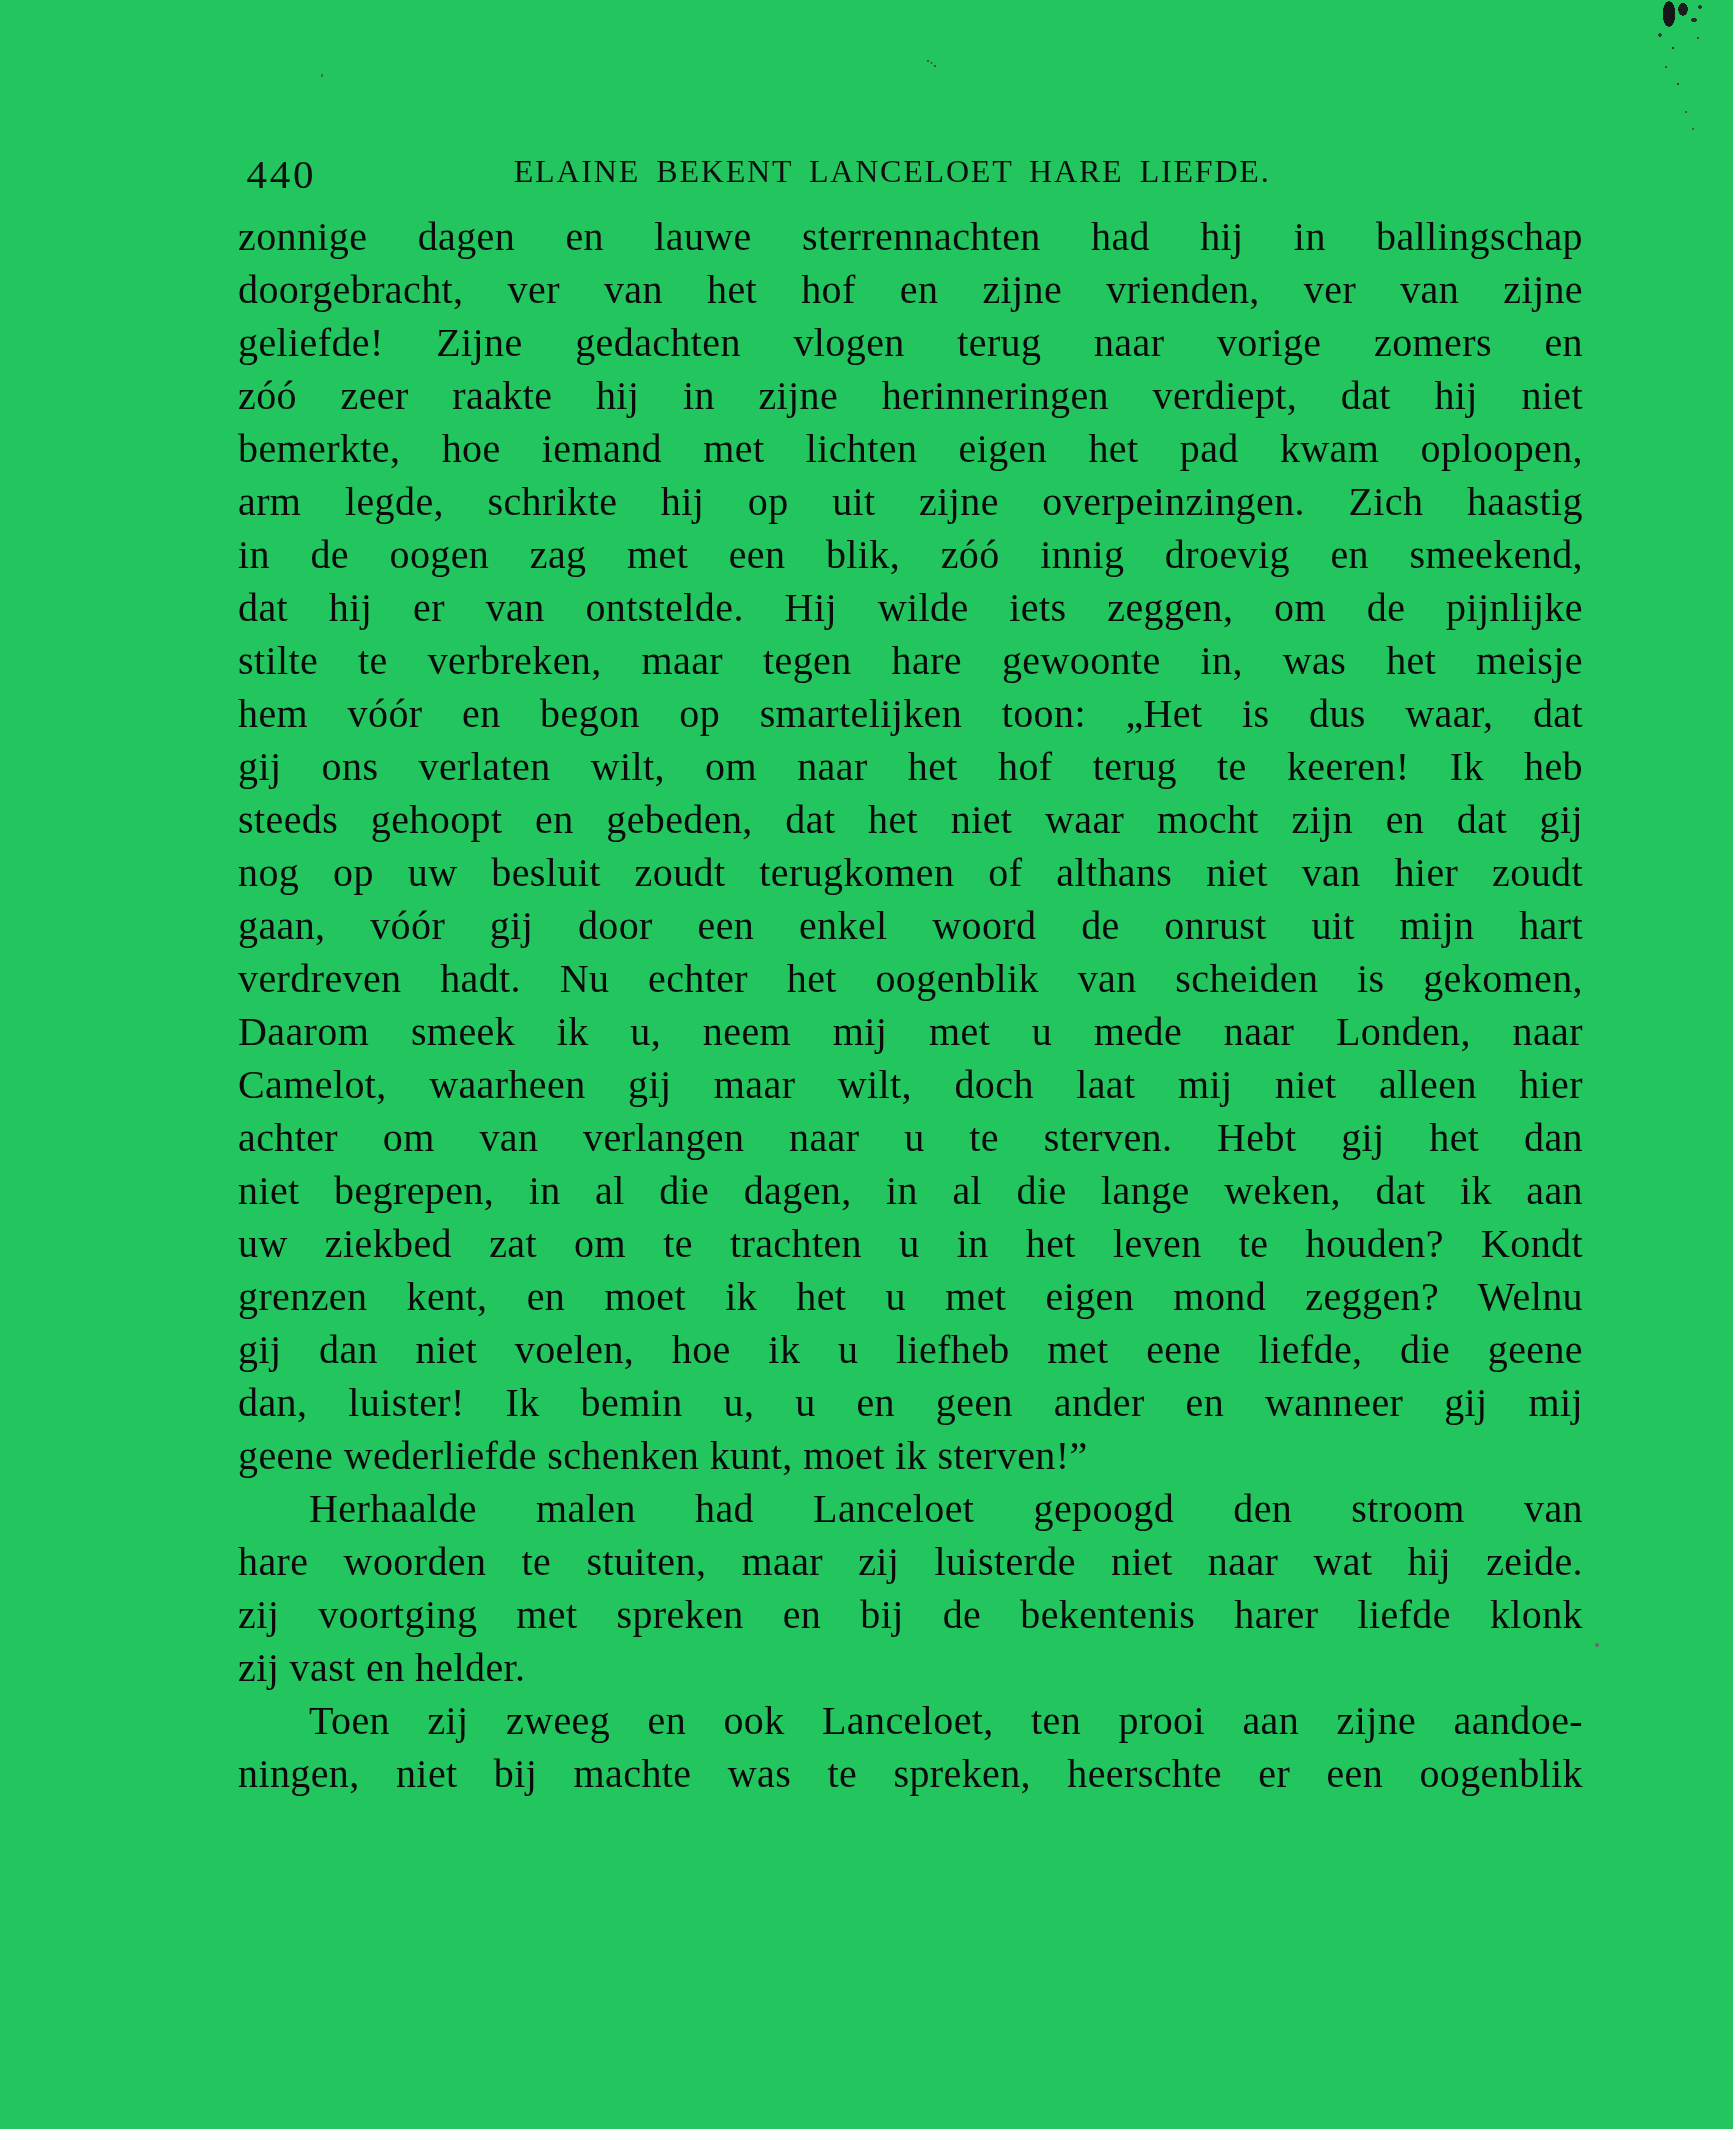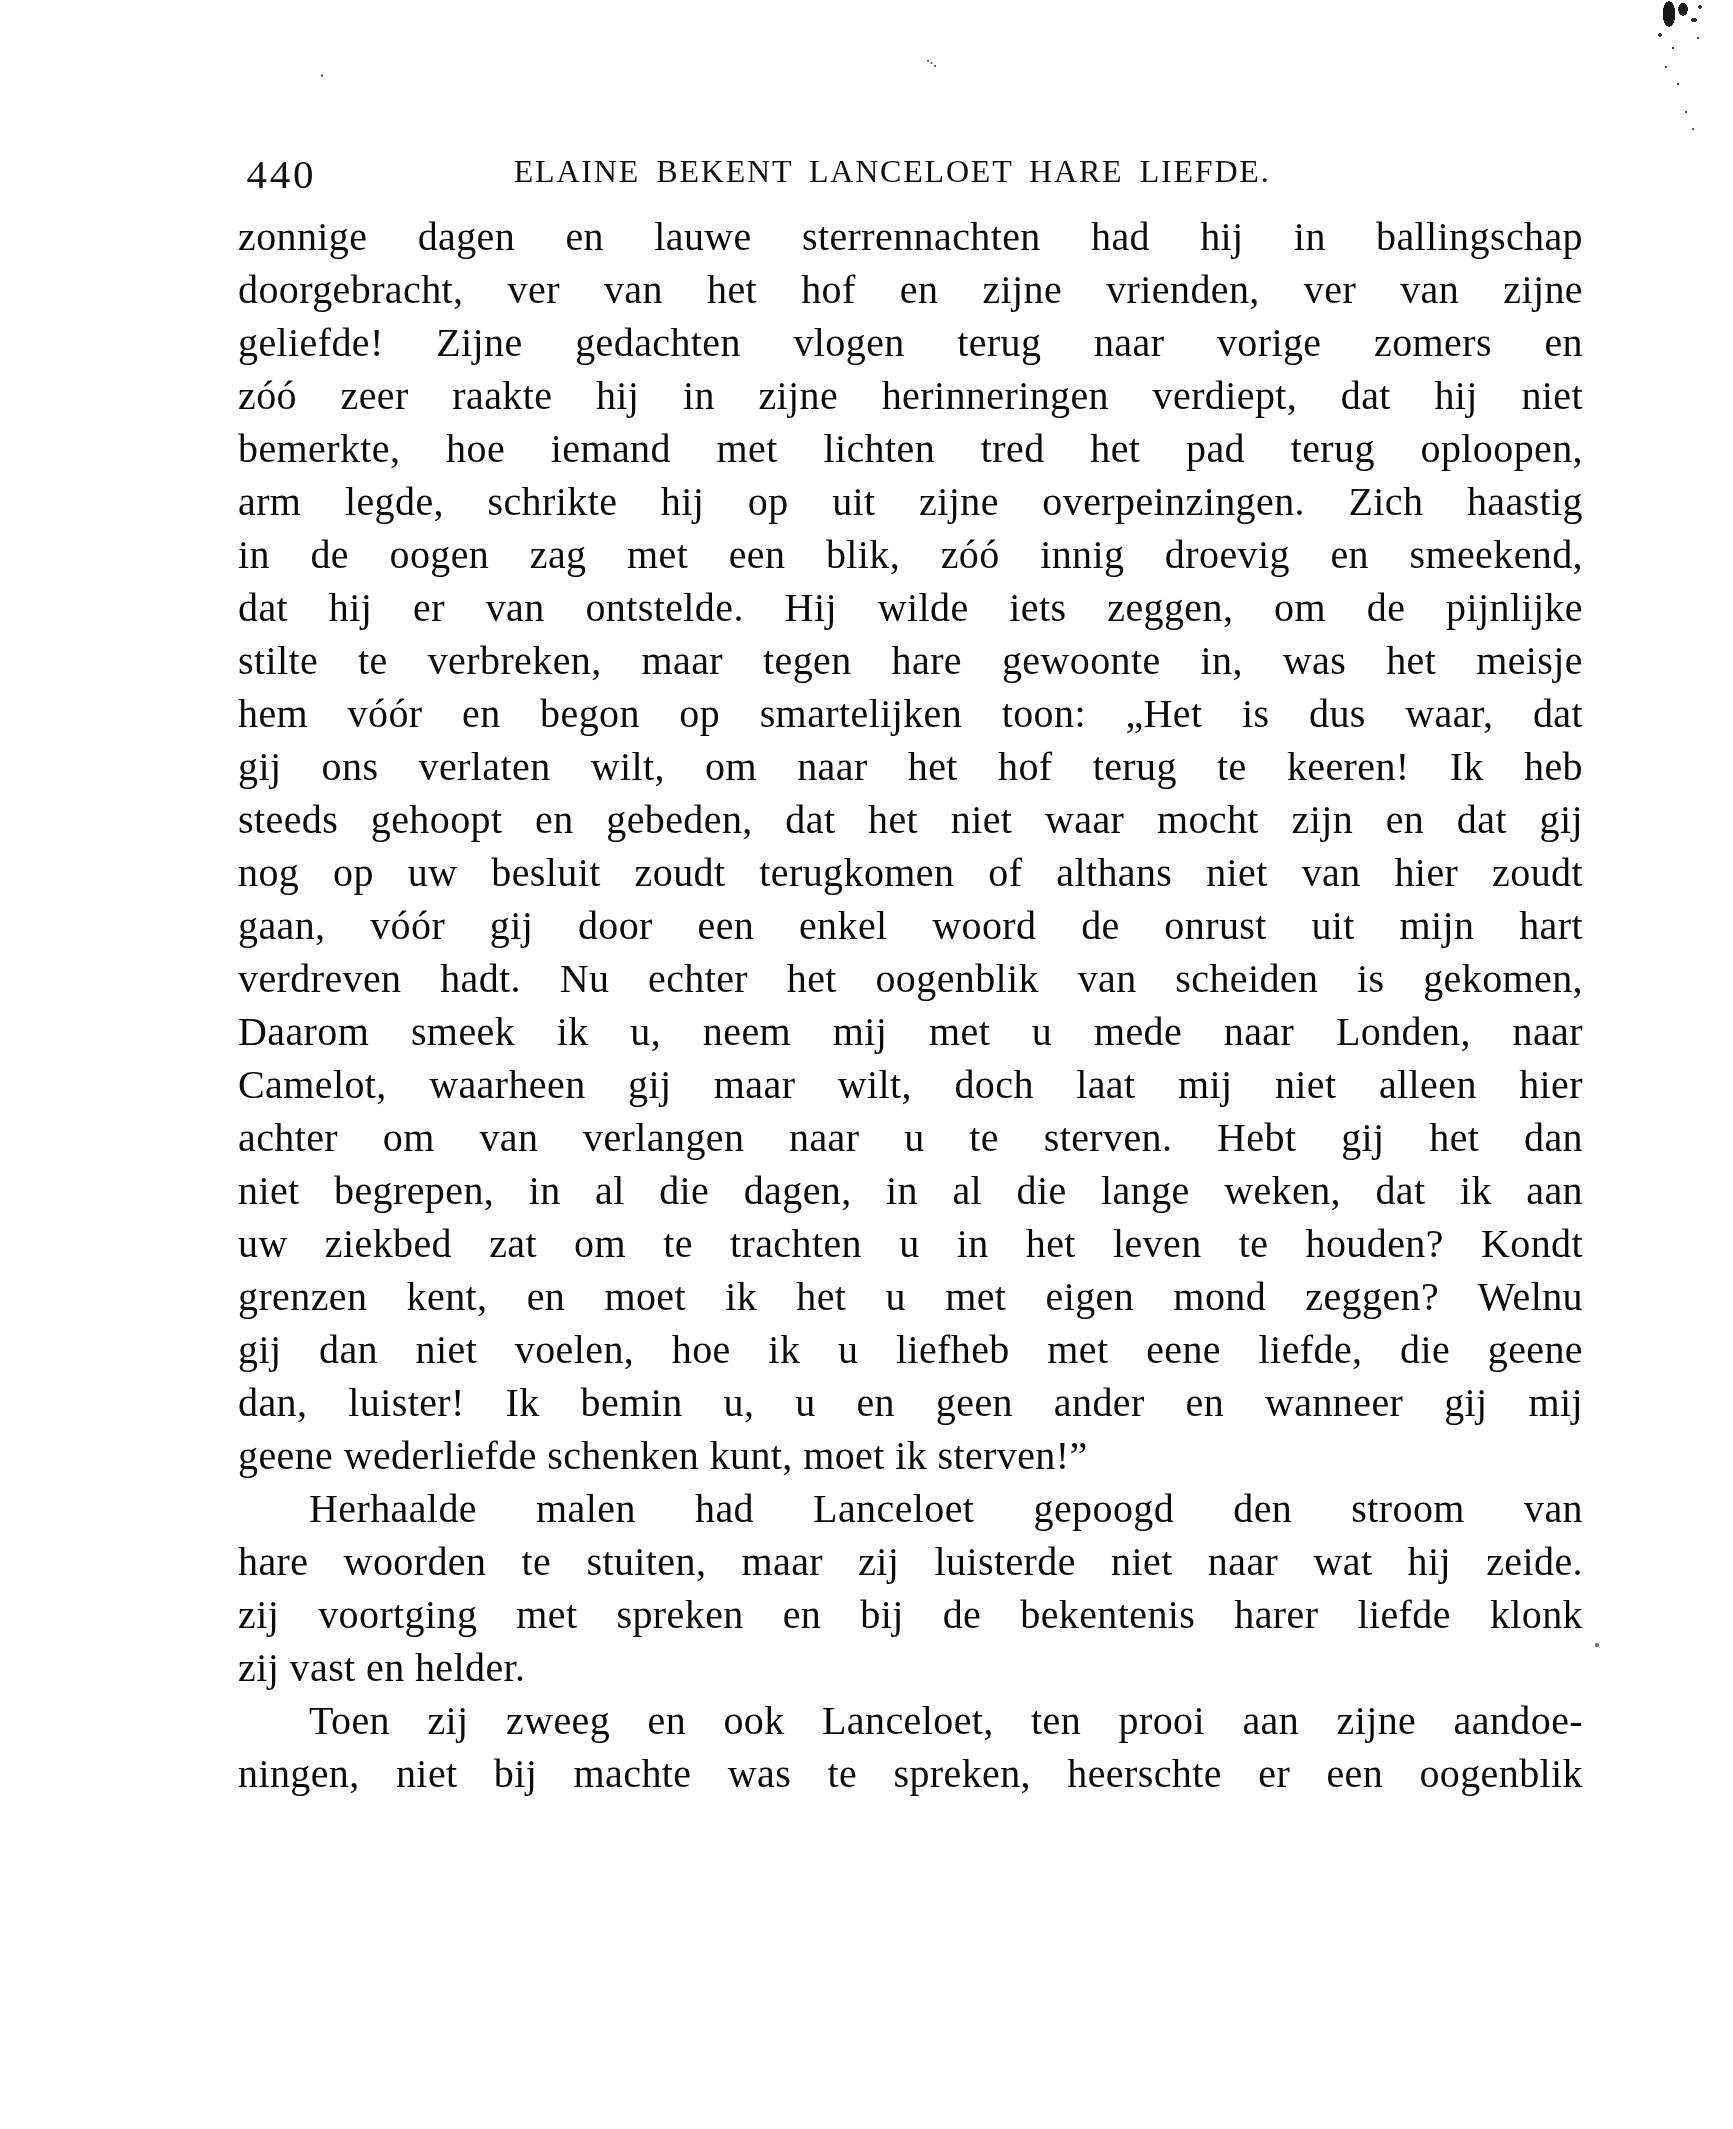--- a/index.html
+++ b/index.html
@@ -1,20 +1,20 @@
 <!DOCTYPE html>
 <html style="font-size:11.4px"><head>
 <meta charset="utf-8">
 <style>
   html, body { margin: 0; padding: 0; background: #e8e8e8; }
   .page {
     position: relative;
     width: 1733px;
     height: 2129px;
-    background: #ffffff;
+    background: #22c55e;
     overflow: hidden;
     font-family: "Liberation Serif", "DejaVu Serif", serif;
     color: #0b0b0b;
   }
   .header-row {
     position: absolute;
     top: 150px;
     left: 238px;
     width: 1345px;
     height: 45px;
@@ -122,21 +122,21 @@
     <span class="page-number">440</span>
     <span class="running-title">ELAINE BEKENT LANCELOET HARE LIEFDE.</span>
   </div>
 
   <div class="text-block">
       <div class="para">
         <div class="line">zonnige dagen en lauwe sterrennachten had hij in ballingschap</div>
         <div class="line">doorgebracht, ver van het hof en zijne vrienden, ver van zijne</div>
         <div class="line">geliefde! Zijne gedachten vlogen terug naar vorige zomers en</div>
         <div class="line">zóó zeer raakte hij in zijne herinneringen verdiept, dat hij niet</div>
-        <div class="line">bemerkte, hoe iemand met lichten tred het pad terug oploopen,</div>
+        <div class="line">bemerkte, hoe iemand met lichten eigen het pad kwam oploopen,</div>
         <div class="line">arm legde, schrikte hij op uit zijne overpeinzingen. Zich haastig</div>
         <div class="line">in de oogen zag met een blik, zóó innig droevig en smeekend,</div>
         <div class="line">dat hij er van ontstelde. Hij wilde iets zeggen, om de pijnlijke</div>
         <div class="line">stilte te verbreken, maar tegen hare gewoonte in, was het meisje</div>
         <div class="line">hem vóór en begon op smartelijken toon: „Het is dus waar, dat</div>
         <div class="line">gij ons verlaten wilt, om naar het hof terug te keeren! Ik heb</div>
         <div class="line">steeds gehoopt en gebeden, dat het niet waar mocht zijn en dat gij</div>
         <div class="line">nog op uw besluit zoudt terugkomen of althans niet van hier zoudt</div>
         <div class="line">gaan, vóór gij door een enkel woord de onrust uit mijn hart</div>
         <div class="line">verdreven hadt. Nu echter het oogenblik van scheiden is gekomen,</div>

